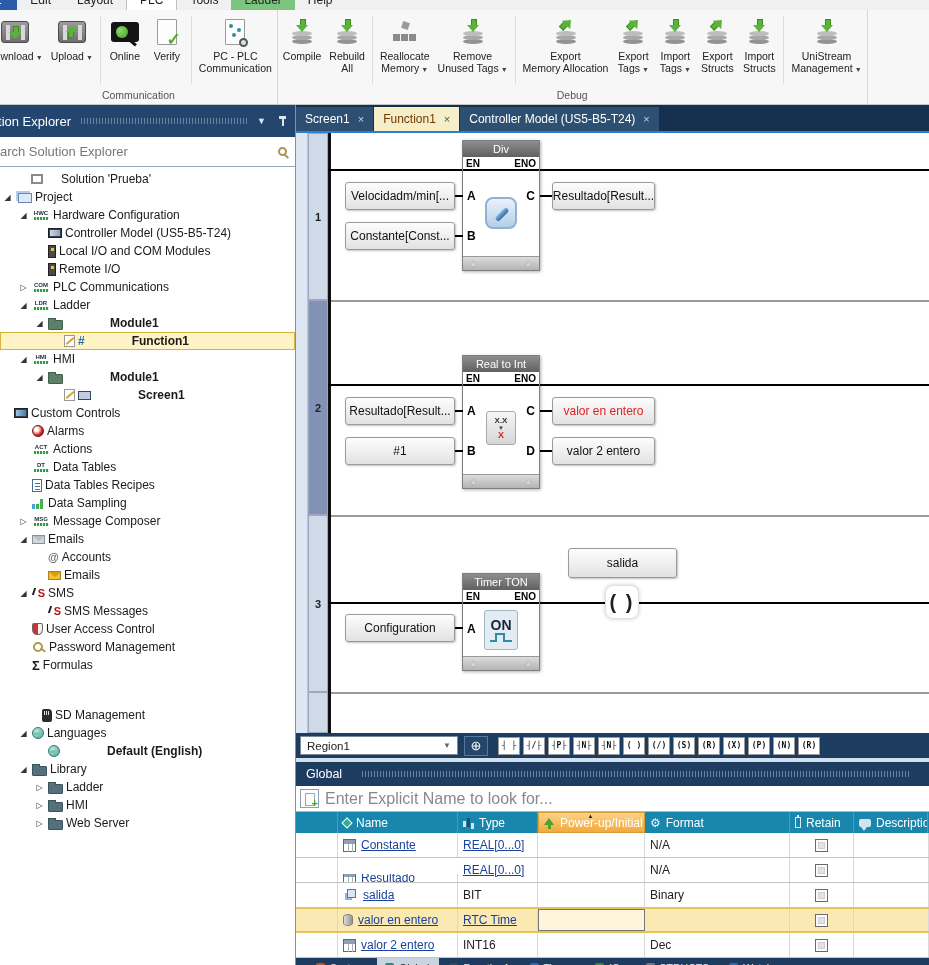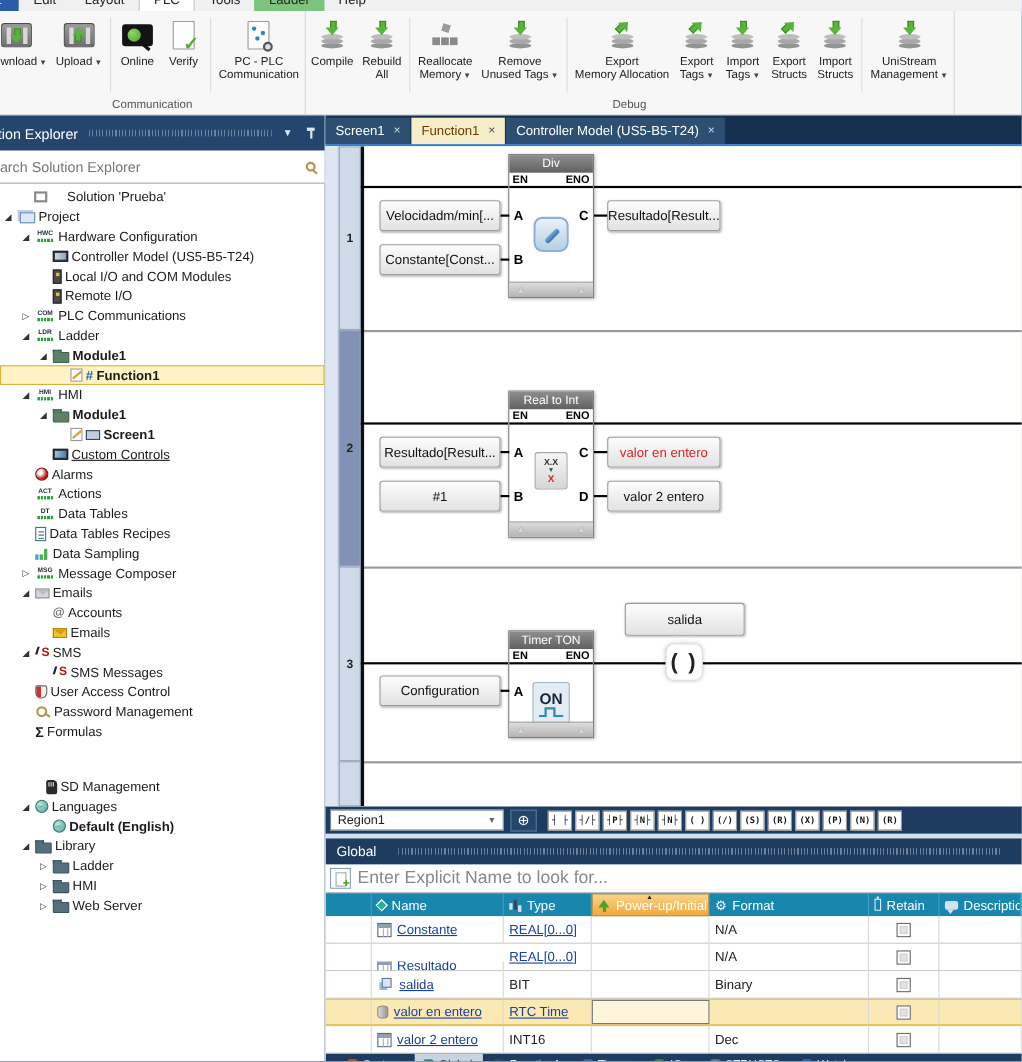--- a/index.html
+++ b/index.html
@@ -57,21 +57,21 @@
   .exp-chev{font-size:9px;color:#dce6f0;margin-right:12px;}
   .pin-icon{position:relative;width:9px;height:10px;}
   .pin-icon::before{content:"";position:absolute;left:1px;top:0;width:7px;height:3px;background:#dce6f0;}
   .pin-icon::after{content:"";position:absolute;left:3.5px;top:3px;width:2px;height:7px;background:#dce6f0;}
   .exp-search{height:30px;background:#fff;border-bottom:1px solid #98a8b8;display:flex;align-items:center;padding:0 8px;overflow:hidden;}
   .exp-search .ph{flex:1;color:#777;font-size:13px;white-space:nowrap;margin-left:-24px;}
   .mag{width:9px;height:9px;border:2px solid #ab9455;border-radius:50%;position:relative;}
   .mag::after{content:"";position:absolute;right:-4px;bottom:-3px;width:6px;height:2px;background:#ab9455;transform:rotate(40deg);}
   .tree{padding-top:3px;}
   .trow{height:18px;display:flex;align-items:center;gap:3px;font-size:12px;color:#1a1a1a;white-space:nowrap;}
-  .trow.b .tlab{font-weight:bold;}
+  .trow.b .tlab{font-weight:bold;margin-left:44px;}
   .trow.hl{background:#fdf3c4;outline:1px solid #d8b33c;outline-offset:-1px;}
   .texp{width:11px;font-size:8px;color:#333;text-align:center;flex:none;}
   .tlab{padding-right:4px;}
   
   .ti{flex:none;display:inline-block;}
   .t-sol{width:12px;height:10px;border:2px solid #8a8a8a;background:#fff;}
   .t-proj{width:14px;height:10px;background:#dce9f8;border:1px solid #6a88b0;box-shadow:-2px -2px 0 #b8cce4;margin-left:2px;margin-top:2px;}
   .t-badge{display:inline-flex;flex-direction:column;align-items:center;width:18px;}
   .t-badge b{font-size:6px;line-height:6px;font-weight:bold;color:#1a2a38;}
   .t-badge i{margin-top:1px;width:15px;height:3px;background:repeating-linear-gradient(90deg,#2e9e40 0 2px,#e4f2e4 2px 3px);}
@@ -452,21 +452,21 @@
           <span class="texp">◢</span>
           <span class="ti t-fold"></span>
           <span class="tlab">Module1</span>
         </div>
         <div class="trow b" style="padding-left: 50px;">
           <span class="texp"></span>
           <span class="ti t-edit"></span>
           <span class="ti t-screen"></span>
           <span class="tlab">Screen1</span>
         </div>
-        <div class="trow" style="padding-left: 34px; text-decoration: underline;">
+        <div class="trow" style="">
           <span class="texp"></span>
           <span class="ti t-mon blue"></span>
           <span class="tlab">Custom Controls</span>
         </div>
         <div class="trow" style="padding-left: 18px;">
           <span class="texp"></span>
           <span class="ti t-alarm"></span>
           <span class="tlab">Alarms</span>
         </div>
         <div class="trow" style="padding-left: 18px;">
@@ -687,21 +687,21 @@
       <div class="ltag" style="left:272px;top:415px;width:109px;height:30px">salida</div>
       <div class="coil" style="left:309px;top:452px">(&nbsp;)</div>
       <div class="lblock" style="left:166px;top:440px;height:98px">
         <div class="bhead">Timer TON</div>
         <div class="bpins">
             <span>EN</span>
             <span>ENO</span>
           </div>
         <div class="bbody">
           <span class="pinL" style="top:18px">A</span>
-          <span class="ic-ton" style="top:16px">
+          <span class="ic-ton" style="top:6px">
             <span class="on">ON</span>
             <svg width="24" height="10" viewBox="0 0 24 10">
                 <polyline points="1,9 7,9 7,2 15,2 15,9 23,9" fill="none" stroke="#2e8ca8" stroke-width="2"></polyline>
               </svg>
           </span>
         </div>
         <div class="bfoot">
             <span class="tri l">▲</span>
             <span class="tri r">▲</span>
           </div>

